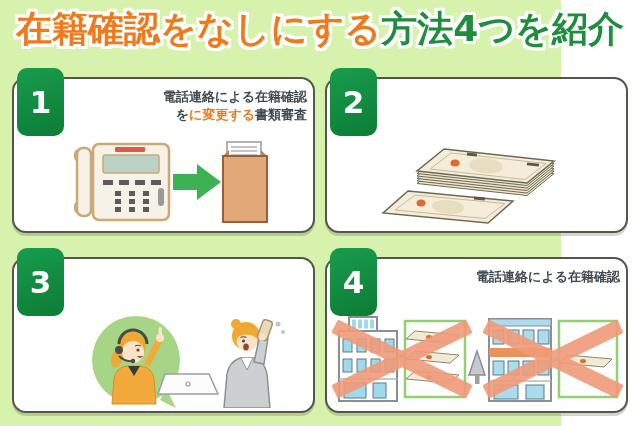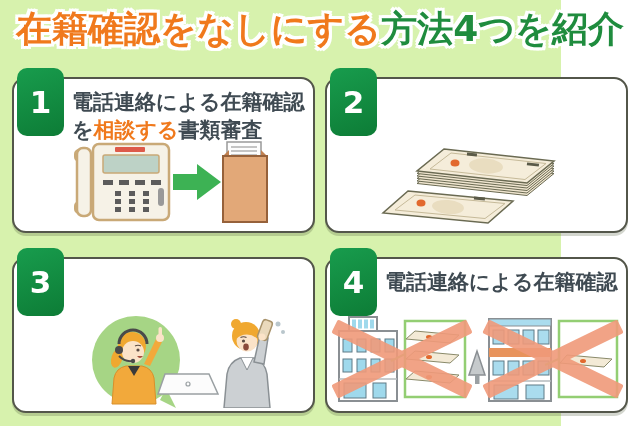--- a/index.html
+++ b/index.html
@@ -25,41 +25,41 @@
   .card-3{left:12px;top:257px;}
   .card-4{left:325px;top:257px;}
   .badge{
     position:absolute;left:3px;top:-11px;width:47px;height:68px;
     background:linear-gradient(160deg,#189c4d 0%,#0d7c36 100%);
     border-radius:10px;color:#fff;font-size:31px;font-weight:bold;
     display:flex;align-items:center;justify-content:center;z-index:3;
   }
   .card-text{
     position:relative;z-index:2;margin:9px 6px 0 58px;
-    font-size:21px;font-weight:bold;color:#3f4a52;line-height:1.35;
+    font-size:13px;font-weight:bold;color:#3f4a52;line-height:1.35;text-align:right;
   }
   .em{color:#f0791c;}
   .illus{position:absolute;z-index:1;}
   .illus-1{left:55px;bottom:5px;}
   .illus-2{left:52px;bottom:4px;}
   .illus-3{left:52px;bottom:3px;}
   .illus-4{left:4px;bottom:4px;}
 </style>
 </head>
 <body>
 
 <div class="stage">
 
   <div class="title"><span class="t-orange">在籍確認をなしにする</span><span class="t-green">方法4つを紹介</span></div>
 
   <div class="card card-1">
     <div class="badge">1</div>
     <div class="card-text">
       <div><span>電話連絡による在籍確認</span><span class="em"></span><span></span></div>
-      <div><span>を</span><span class="em">相談する</span><span>書類審査</span></div>
+      <div><span>を</span><span class="em">に変更する</span><span>書類審査</span></div>
     </div>
     <svg class="illus illus-1" width="200" height="88" viewBox="0 0 200 88">
       <g>
         <rect x="6" y="12" width="10" height="11" rx="4" fill="#f6f2e7" stroke="#c9a977" stroke-width="2"></rect>
         <rect x="6" y="64" width="10" height="11" rx="4" fill="#f6f2e7" stroke="#c9a977" stroke-width="2"></rect>
         <rect x="8" y="10" width="14" height="68" rx="6" fill="#f6f2e7" stroke="#c9a977" stroke-width="2.5"></rect>
         <rect x="24" y="6" width="76" height="76" rx="6" fill="#f6f2e7" stroke="#c9a977" stroke-width="2.5"></rect>
         <rect x="46" y="9" width="30" height="5" rx="1" fill="#dd5a4a"></rect>
         <rect x="34" y="17" width="56" height="18" rx="2" fill="#bdd2c6" stroke="#c9a977" stroke-width="1.5"></rect>
         <g fill="#5c5c5c">

